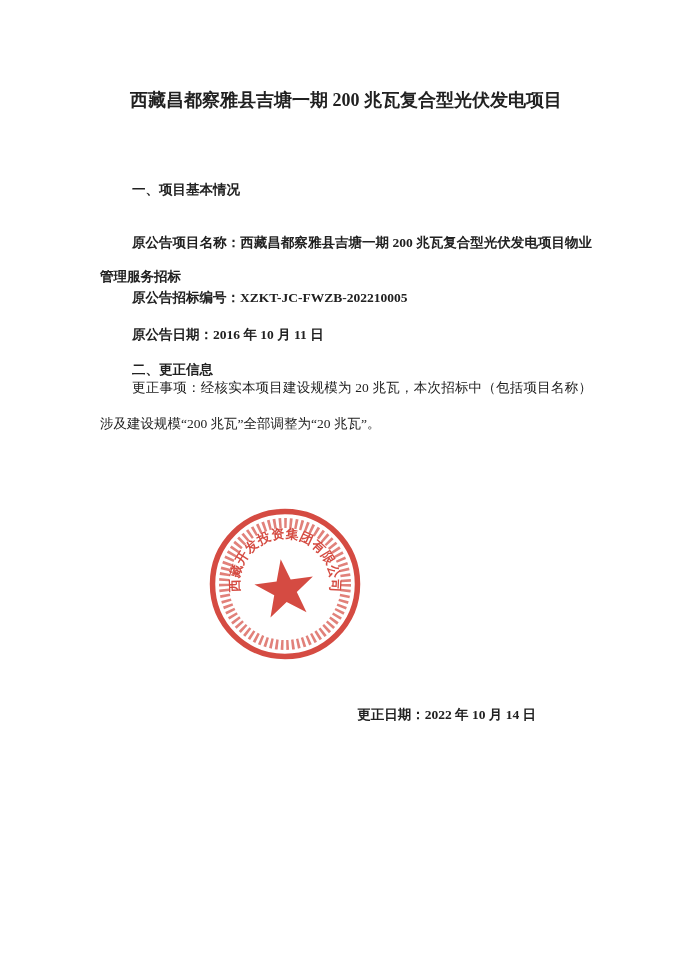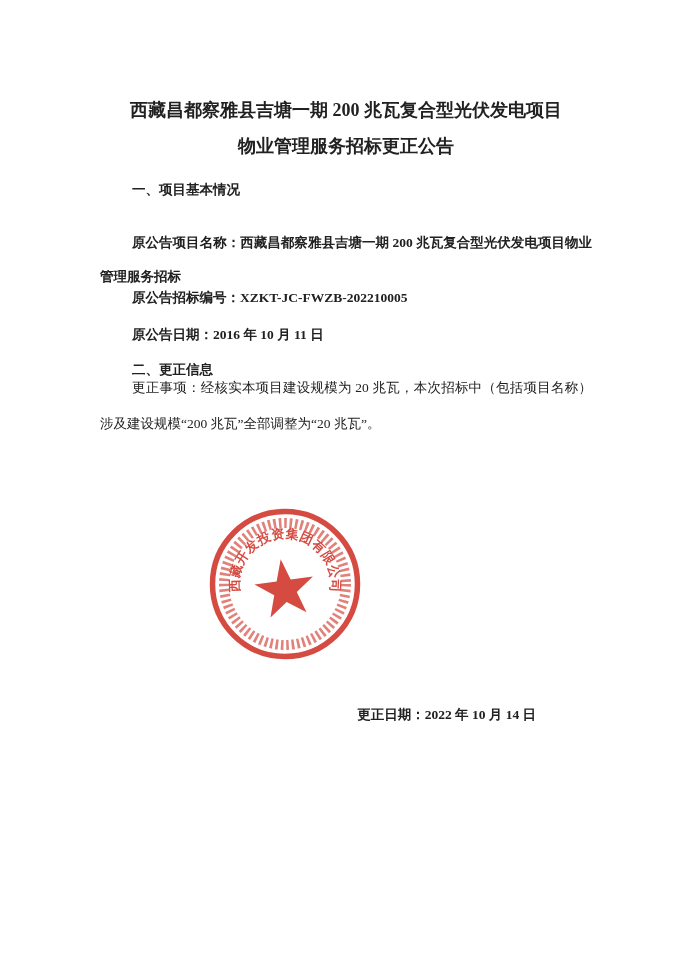--- a/index.html
+++ b/index.html
@@ -25,21 +25,20 @@
     text-align: justify;
     white-space: normal;
     font-weight: bold;
   }
   .title {
     top: 82px;
     text-align: center;
     font-size: 18px;
     font-weight: bold;
     line-height: 36px;
-    margin-top: 10px;
   }
   .indent { text-indent: 32px; }
   .sec1-heading   { top: 172px; }
   .project-name   { top: 226px; line-height: 34px; }
   .tender-no      { top: 280px; }
   .orig-date      { top: 317px; }
   .sec2-heading   { top: 352px; }
   .correction     { top: 370px; font-weight: normal; }
   .contact-note   { top: 462px; }
   .contacts       { top: 517px; }
@@ -56,21 +55,20 @@
     z-index: 5;
   }
 </style>
 </head>
 <body>
 
 <div class="page">
 
   <div class="block title">
     <div>西藏昌都察雅县吉塘一期 200 兆瓦复合型光伏发电项目</div>
-    <div>物业管理服务招标更正公告</div>
   </div>
 
   <div class="block indent sec1-heading">一、项目基本情况</div>
 
   <div class="block indent project-name">原公告项目名称：西藏昌都察雅县吉塘一期 200 兆瓦复合型光伏发电项目物业管理服务招标</div>
 
   <div class="block indent tender-no">原公告招标编号：XZKT-JC-FWZB-202210005</div>
 
   <div class="block indent orig-date">原公告日期：2016 年 10 月 11 日</div>
 

